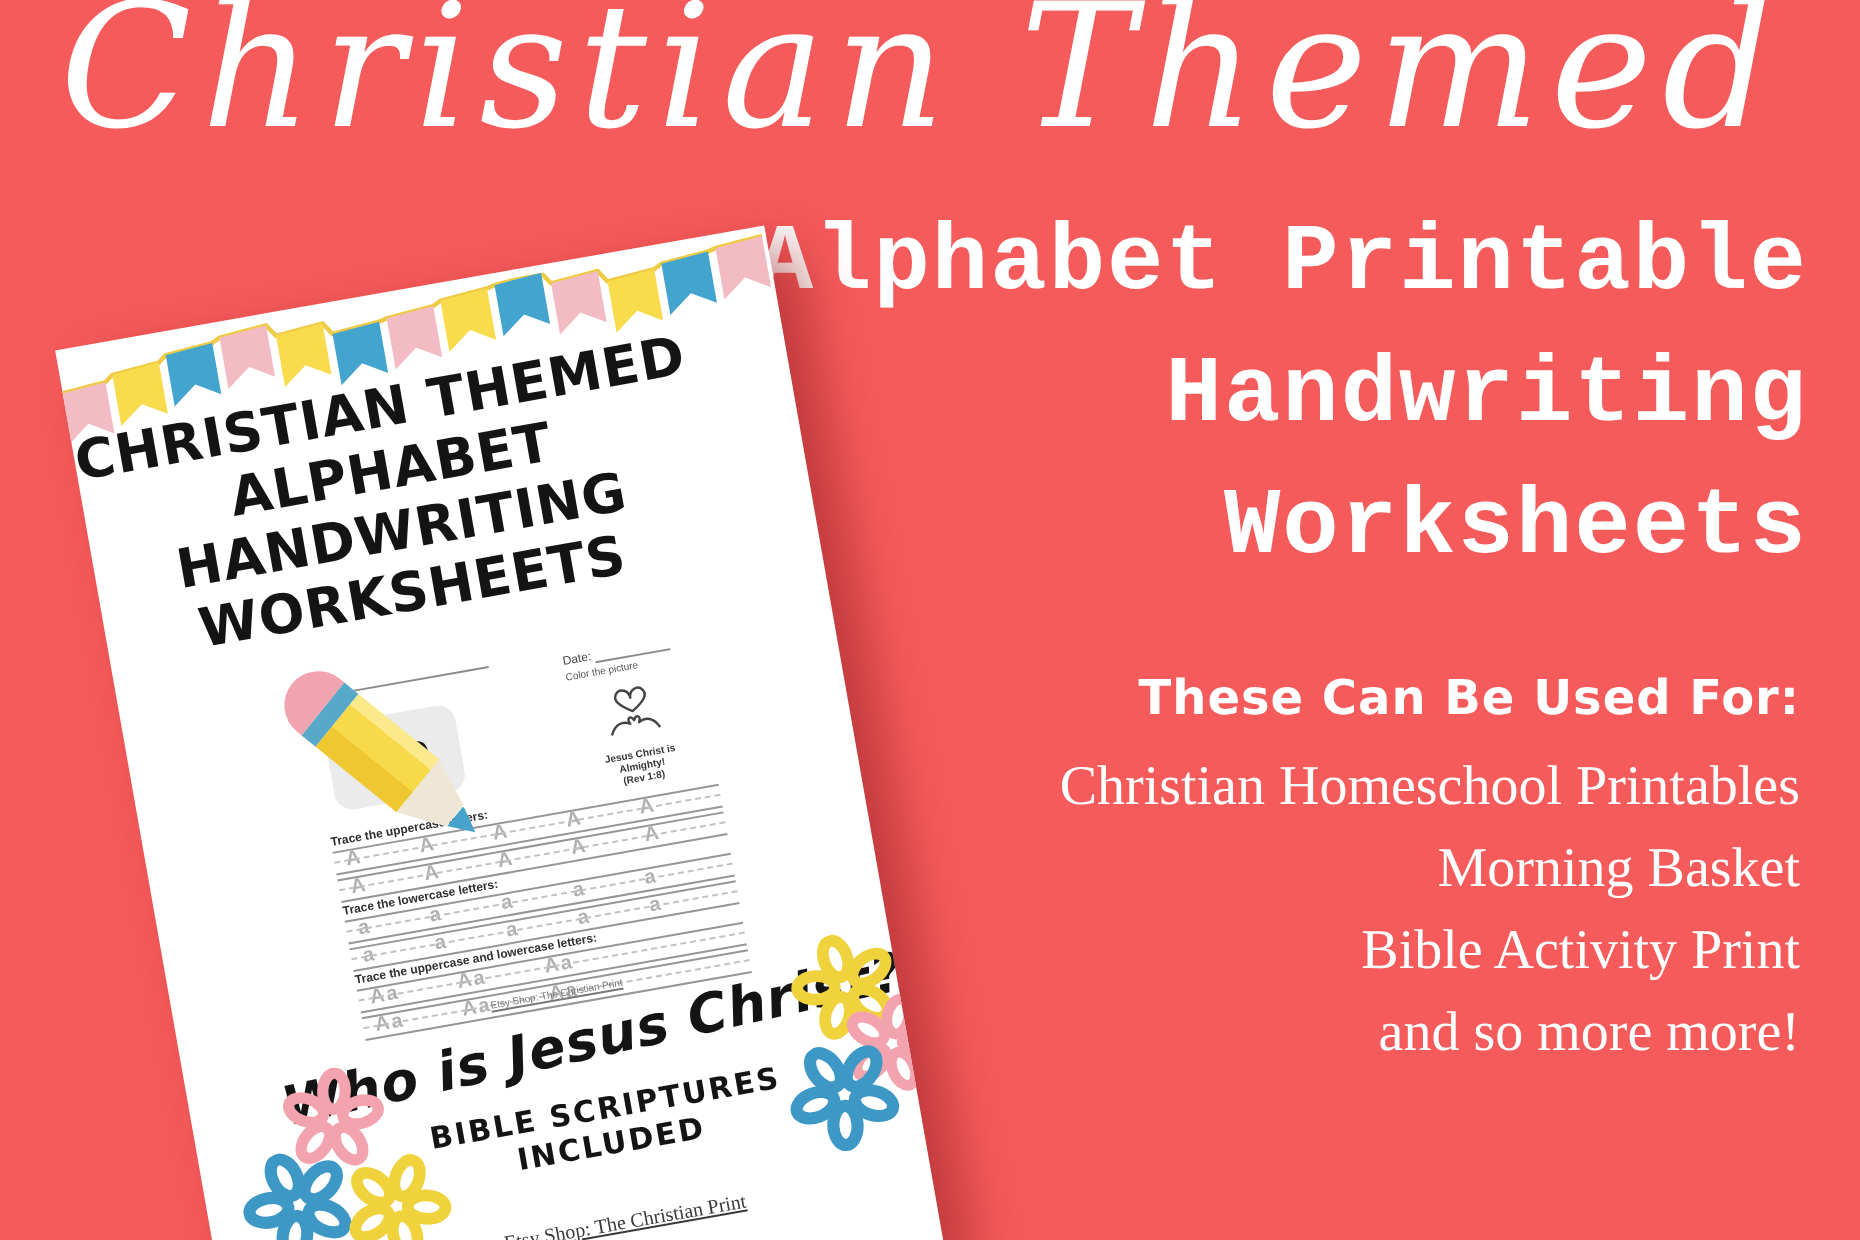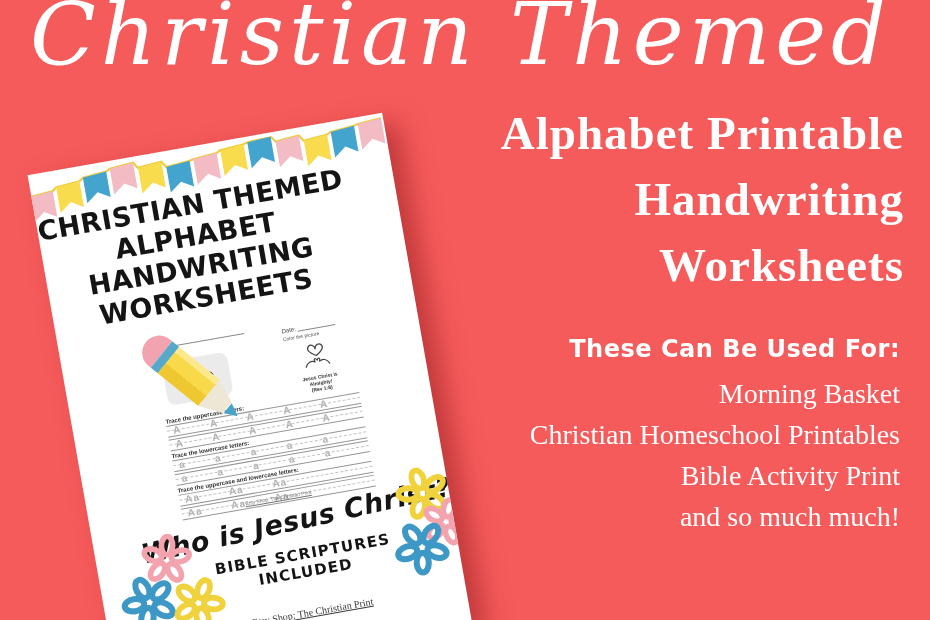--- a/index.html
+++ b/index.html
@@ -9,21 +9,21 @@
     font-family:"Liberation Sans",sans-serif;
   }
   
   .script-title{
     position:absolute;left:30px;top:-14px;width:780px;text-align:center;
     color:#fff;font:italic 400 86px/1.12 "DejaVu Serif",serif;letter-spacing:5px;
     white-space:nowrap;
   }
   .headline{
     position:absolute;top:100px;right:26px;text-align:right;color:#fff;
-    font-family:Liberation Serif, serif;font-weight:800;
+    font-family:Liberation Mono, monospace;font-weight:800;
     font-size:47px;line-height:66px;letter-spacing:1px;
   }
   .uses{position:absolute;top:334px;right:30px;text-align:right;color:#fff;}
   .uses-title{font:700 24px/30px "DejaVu Sans",sans-serif;letter-spacing:.5px;margin-bottom:9px;}
   .uses-item{font:400 28px/41px "Liberation Serif",serif;}
   
   .paper{
     position:absolute;left:70px;top:140px;width:360px;height:520px;background:#fff;
     transform:rotate(-10deg);overflow:hidden;
     box-shadow:14px 12px 26px rgba(150,30,32,.55);
@@ -87,24 +87,24 @@
 <div class="script-title">Christian Themed</div>
 
 <div class="headline">
   <div>Alphabet Printable</div>
   <div>Handwriting</div>
   <div>Worksheets</div>
 </div>
 
 <div class="uses">
   <div class="uses-title">These Can Be Used For:</div>
+  <div class="uses-item">Christian Homeschool Printables</div>
   <div class="uses-item">Morning Basket</div>
-  <div class="uses-item">Christian Homeschool Printables</div>
   <div class="uses-item">Bible Activity Print</div>
-  <div class="uses-item">and so much much!</div>
+  <div class="uses-item">and so more more!</div>
 </div>
 
 <div class="paper">
 
   <svg class="bunting" viewBox="0 0 368 48">
       <polyline points="2,18 26,16 30,13 54,11 58,8 82,6 86,4 110,2 114,8 138,6 142,12 166,10 170,9 194,7 198,5 222,3 226,2 250,0 254,6 278,4 282,10 306,8 310,6 334,4 338,3 362,1" fill="none" stroke="#EFCB45" stroke-width="2.2"></polyline>
       <polygon points="2,18 26,16 26,42 14,35 2,44" fill="#F3BBC3"></polygon>
       <polygon points="30,13 54,11 54,37 42,30 30,39" fill="#F8DC4D"></polygon>
       <polygon points="58,8 82,6 82,32 70,25 58,34" fill="#43A5CE"></polygon>
       <polygon points="86,4 110,2 110,28 98,21 86,30" fill="#F3BBC3"></polygon>

